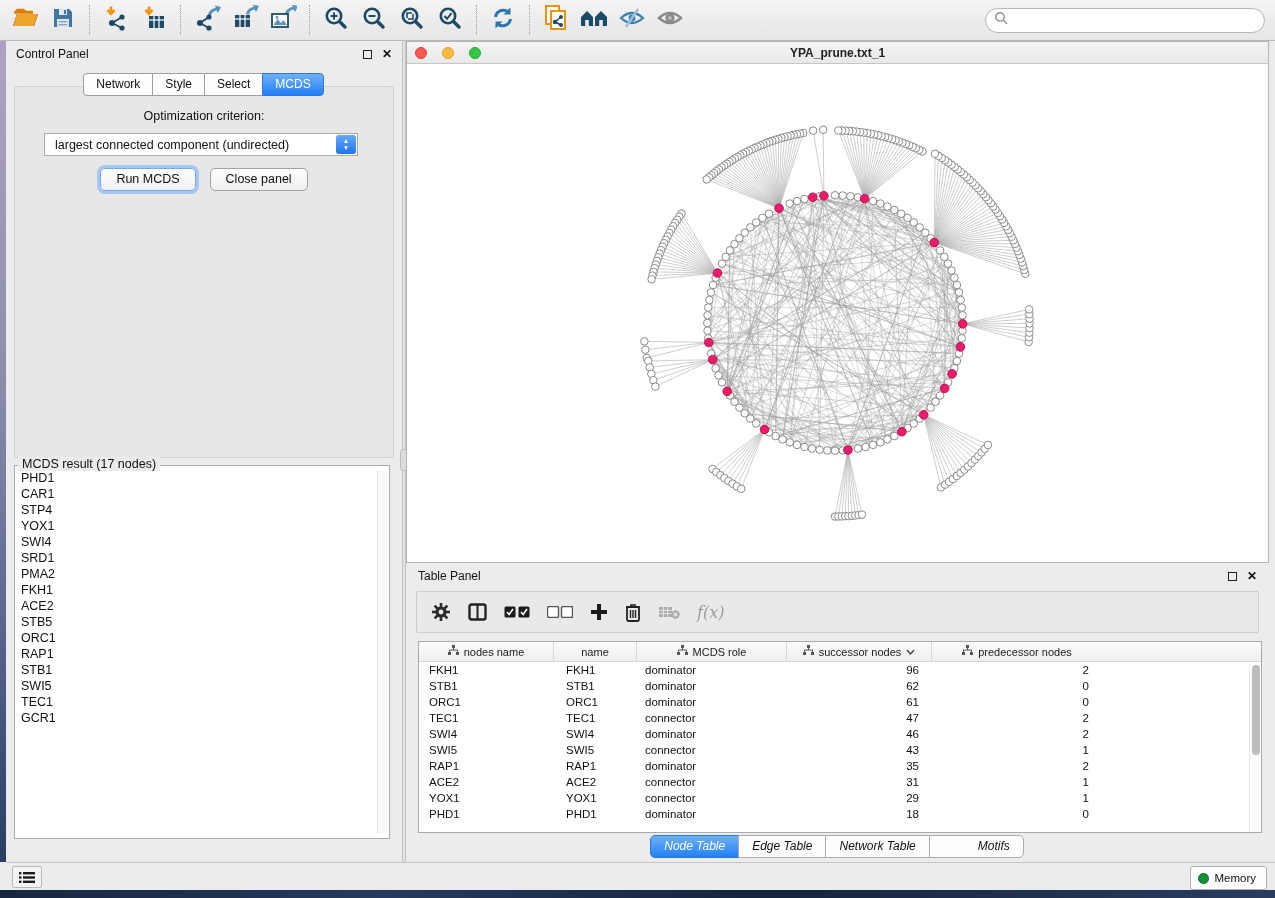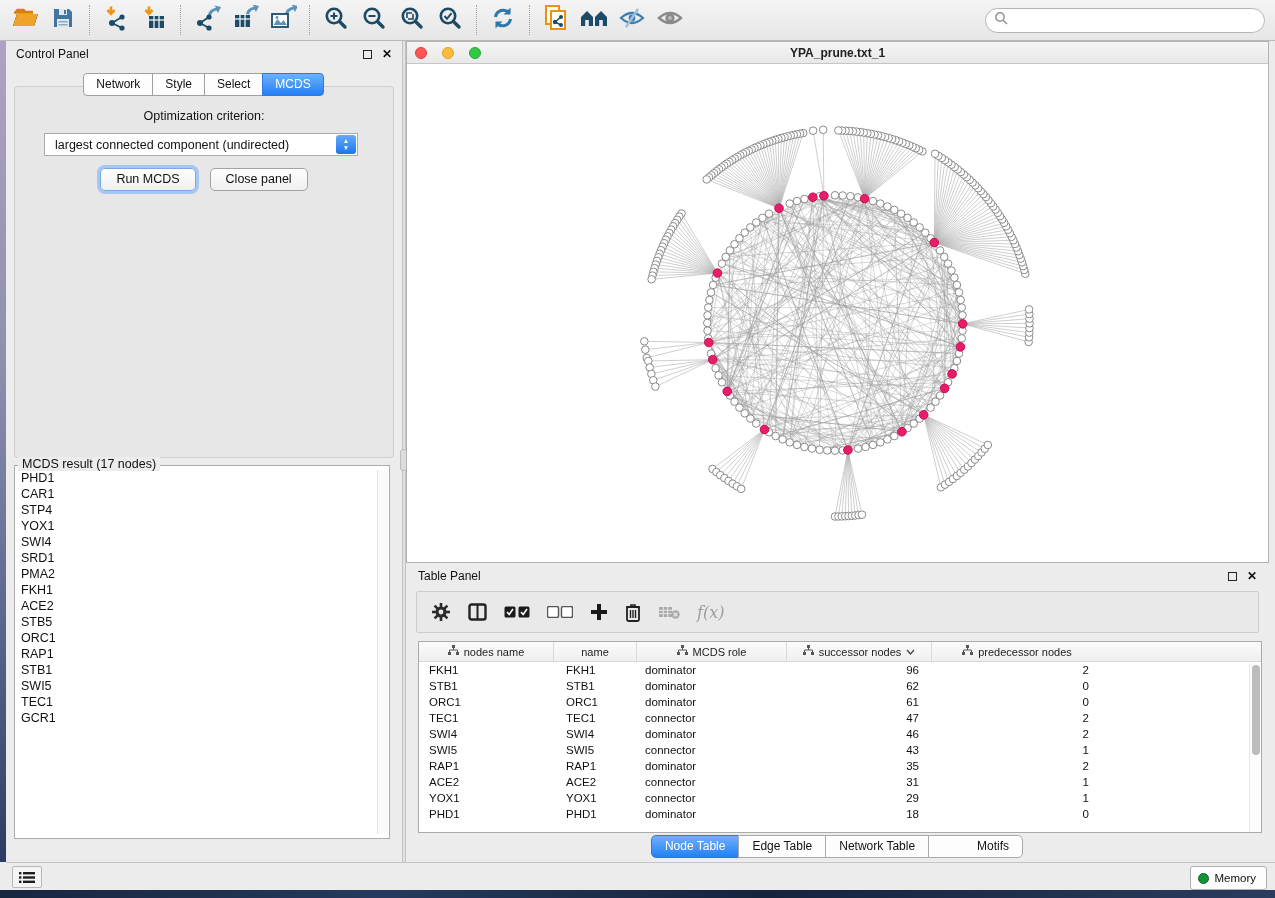--- a/index.html
+++ b/index.html
@@ -72,21 +72,21 @@
   #data-table { position:absolute; left:12px; top:78px; width:844px; height:192px; background:#fff; border:1px solid #aaa; }
   #tbl-header { display:flex; height:20px; background:linear-gradient(#fbfbfb,#efefef); border-bottom:1px solid #d6d6d6; }
   .th { display:flex; align-items:center; justify-content:center; gap:5px; font-size:11px; color:#222;
     border-right:1px solid #d9d9d9; height:100%; }
   .th:last-child { border-right:none; }
   .tbl-row { display:flex; height:16px; }
   .td { font-size:11.5px; color:#111; line-height:16px; white-space:nowrap; overflow:hidden; }
   .td.num { text-align:right; }
   #tbl-scroll { position:absolute; right:1px; top:21px; width:11px; height:169px; background:#fcfcfc; border-left:1px solid #e8e8e8; }
   #tbl-thumb { position:absolute; left:1.5px; top:2px; width:8px; height:90px; background:#bcbcbc; border-radius:4px; }
-  #tp-tabs { position:absolute; left:0; top:272px; width:100%; display:flex; justify-content:center; }
+  #tp-tabs { position:absolute; left:0; top:272px; width:100%; display:flex; justify-content:center;font-style:italic; }
   .tp-tab { border:1px solid #aaa; background:#fdfdfd; padding:3px 13px 4px; font-size:12px; margin-left:-1px; color:#111; }
   .tp-tab:first-child { border-radius:5px 0 0 5px; }
   .tp-tab:last-child { border-radius:0 5px 5px 0;padding-left:48px; }
   .tp-tab.active { background:linear-gradient(#6fb1fd,#2280f5); border-color:#2e77e0; color:#fff; }
 
   
   #statusbar { position:absolute; left:6px; top:862px; width:1269px; height:28px; background:#ececec; border-top:1px solid #c4c4c4; }
   #list-btn { position:absolute; left:6px; top:3px; width:30px; height:22px; background:#f4f4f4; border:1px solid #b7b7b7; border-radius:2px;
     display:flex; align-items:center; justify-content:center; }
   #memory-btn { position:absolute; right:8px; top:3px; height:24px; background:#fdfdfd; border:1px solid #b0b0b0; border-radius:3px;

